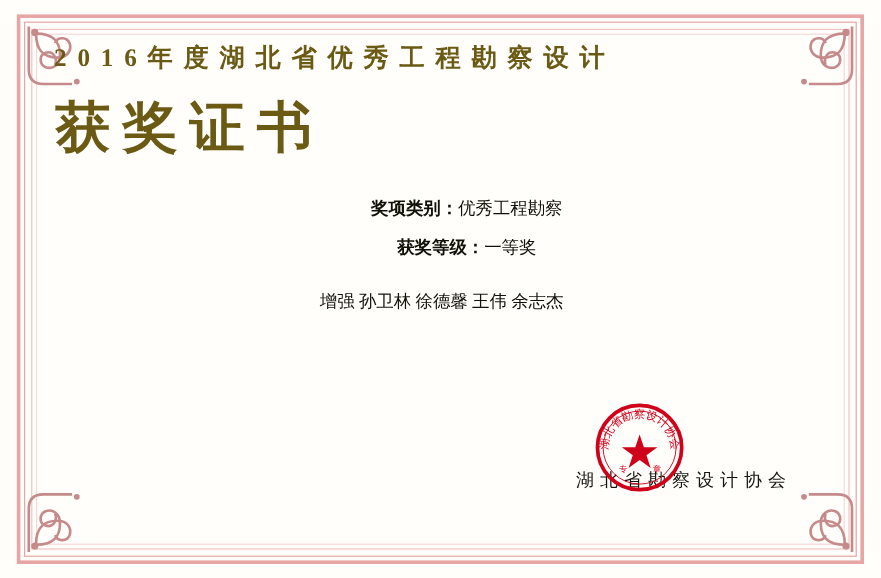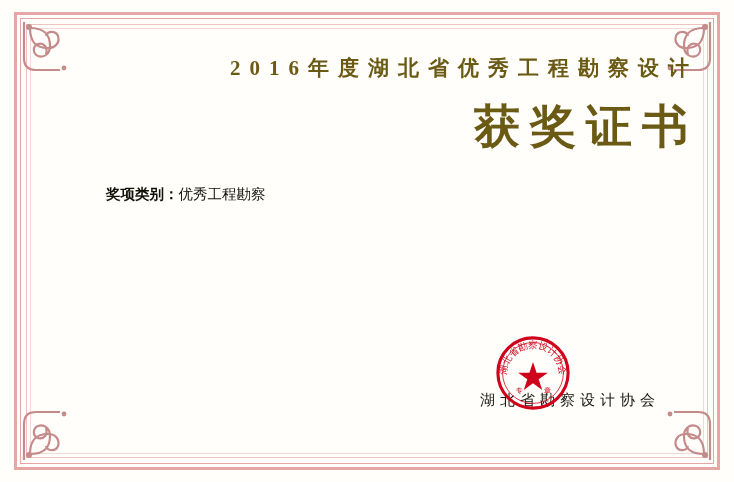--- a/index.html
+++ b/index.html
@@ -73,46 +73,46 @@
 
   .content {
     position: absolute;
     left: 36px;
     top: 34px;
     right: 36px;
     bottom: 34px;
   }
 
   .header-title {
-    text-align: right;
-    margin-top: 20px;
+    text-align: left;
     font-size: 21px;
     letter-spacing: 9px;
     color: #6b5a14;
     font-weight: bold;
     font-family: "Liberation Serif", "DejaVu Serif", serif;
     text-indent: 9px;
   }
   .main-title {
-    text-align: right;
+    text-align: left;
     margin-top: 14px;
     font-size: 46px;
     font-weight: bold;
     letter-spacing: 10px;
     color: #6b5a14;
     text-indent: 10px;
     font-family: "DejaVu Serif", "Liberation Serif", serif;
   }
 
   .body-block {
     margin-top: 26px;
     padding-left: 70px;
     padding-right: 26px;
     color: #16160f;
     font-size: 14.5px;
+    text-align: center;
   }
   .row {
     margin-bottom: 11px;
     line-height: 1.5;
   }
   .row .label {
     font-weight: bold;
     color: #111108;
   }
   .row .value {
@@ -219,25 +219,31 @@
     <div class="header-title">2016年度湖北省优秀工程勘察设计</div>
 
     <div class="main-title">获奖证书</div>
 
     <div class="body-block">
 
       <div class="row">
         <span class="label">奖项类别：</span><span class="value">优秀工程勘察</span>
       </div>
 
+      <div class="row">
+        <span class="label">获奖等级：</span><span class="value">一等奖</span>
+      </div>
 
       <div class="block-2">
 
 
 
+        <div class="row members-cont">
+          <span class="value">增强 孙卫林 徐德馨 王伟 余志杰</span>
+        </div>
 
       </div>
     </div>
 
     <div class="sign-area">
       <div class="org">湖北省勘察设计协会</div>
     </div>
 
     <div class="seal">
       <svg viewBox="0 0 100 100">

